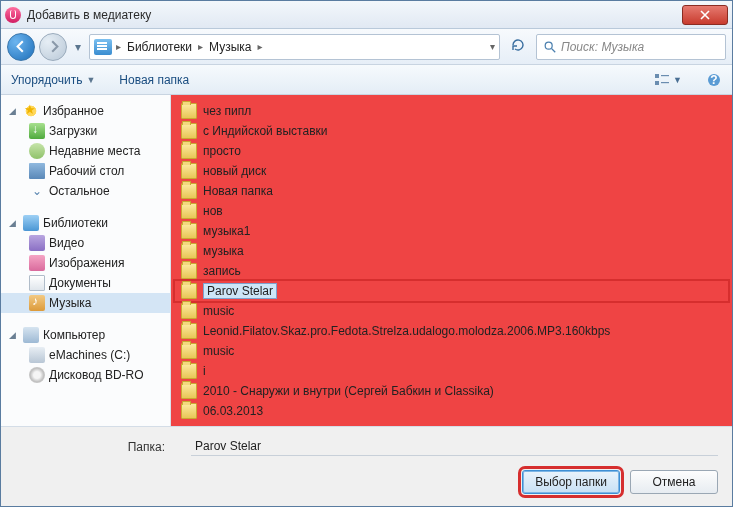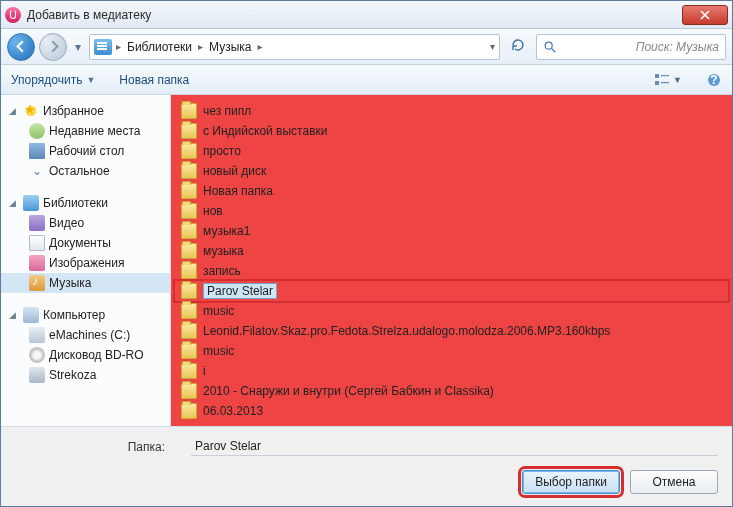--- a/index.html
+++ b/index.html
@@ -17,21 +17,21 @@
 .nav-btn.fwd { background: radial-gradient(circle at 30% 30%, #e6eef5, #b9c8d7); border-color:#9aabbc; color:#8a99a9; }
 .nav-btn svg { width:13px; height:13px; }
 .dd-btn { width:14px; height:22px; display:flex; align-items:center; justify-content:center; color:#5b768f; }
 .breadcrumb { flex:1; height:26px; border:1px solid #b4c3d4; background:#fff; display:flex; align-items:center; padding:0 4px; border-radius:2px; }
 .crumb-icon { width:18px; height:16px; background:linear-gradient(#7cc0f0,#3a8dd0); border-radius:2px; margin-right:2px; position:relative; }
 .crumb-icon::after{content:"";position:absolute;left:3px;top:3px;width:10px;height:2px;background:#fff;box-shadow:0 3px 0 #fff,0 6px 0 #fff;}
 .crumb { padding:0 4px; color:#222; }
 .crumb-sep { color:#666; font-size:10px; padding:0 2px; }
 .breadcrumb .spacer{flex:1;}
 .refresh { padding:0 6px; color:#3a6fa0; }
-.searchbox { width:190px; height:26px; border:1px solid #b4c3d4; background:#fff; display:flex; align-items:center; padding:0 6px; border-radius:2px; color:#888;justify-content:space-between; }
+.searchbox { width:190px; height:26px; border:1px solid #b4c3d4; background:#fff; display:flex; align-items:center; padding:0 6px; border-radius:2px; color:#888; }
 .searchbox .mag{ width:14px; height:14px; margin-right:4px; color:#4a7fae; }
 
 .toolbar { height:30px; background:linear-gradient(#f6fafd,#e4edf6); border-bottom:1px solid #c8d4e1; display:flex; align-items:center; padding:0 10px; gap:24px; }
 .tool-item { color:#1a4d80; display:flex; align-items:center; gap:4px;justify-content:space-between; }
 .tool-item .arr { font-size:9px; color:#5b768f; }
 .toolbar .spacer{flex:1;}
 .tool-icon{ color:#4a6f94; display:flex; align-items:center; gap:3px;}
 .tool-icon svg{width:16px;height:16px;}
 
 .body { flex:1; display:flex; overflow:hidden; }
@@ -158,20 +158,24 @@
   <div class="body">
     <div class="sidebar">
 
       <div class="group">
         <div class="group-head">
           <span class="tri">◢</span>
           <span class="ico star"></span>
           <span>Избранное</span>
         </div>
         <div class="leaf">
+            <span class="ico dl-ico"></span>
+            <span>Загрузки</span>
+          </div>
+        <div class="leaf">
             <span class="ico clock-ico"></span>
             <span>Недавние места</span>
           </div>
         <div class="leaf">
             <span class="ico desk-ico"></span>
             <span>Рабочий стол</span>
           </div>
         <div class="leaf">
             <span class="ico down-ico">⌄</span>
             <span>Остальное</span>
@@ -182,26 +186,26 @@
         <div class="group-head">
           <span class="tri">◢</span>
           <span class="ico lib-ico"></span>
           <span>Библиотеки</span>
         </div>
         <div class="leaf">
             <span class="ico vid-ico"></span>
             <span>Видео</span>
           </div>
         <div class="leaf">
+            <span class="ico img-ico"></span>
+            <span>Изображения</span>
+          </div>
+        <div class="leaf">
             <span class="ico doc-ico"></span>
             <span>Документы</span>
-          </div>
-        <div class="leaf">
-            <span class="ico img-ico"></span>
-            <span>Изображения</span>
           </div>
         <div class="leaf sel">
             <span class="ico mus-ico"></span>
             <span>Музыка</span>
           </div>
       </div>
 
       <div class="group">
         <div class="group-head">
           <span class="tri">◢</span>
@@ -209,24 +213,20 @@
           <span>Компьютер</span>
         </div>
         <div class="leaf">
             <span class="ico hdd-ico"></span>
             <span>eMachines (C:)</span>
           </div>
         <div class="leaf">
             <span class="ico dvd-ico"></span>
             <span>Дисковод BD-RO</span>
           </div>
-        <div class="leaf">
-            <span class="ico usb-ico"></span>
-            <span>Strekoza</span>
-          </div>
       </div>
 
     </div>
 
     <div class="filelist" id="filelist">
         <div class="file-row">
           <span class="ico folder-ico"></span>
           <span class="label">чез пипл</span>
         </div>
         <div class="file-row">

